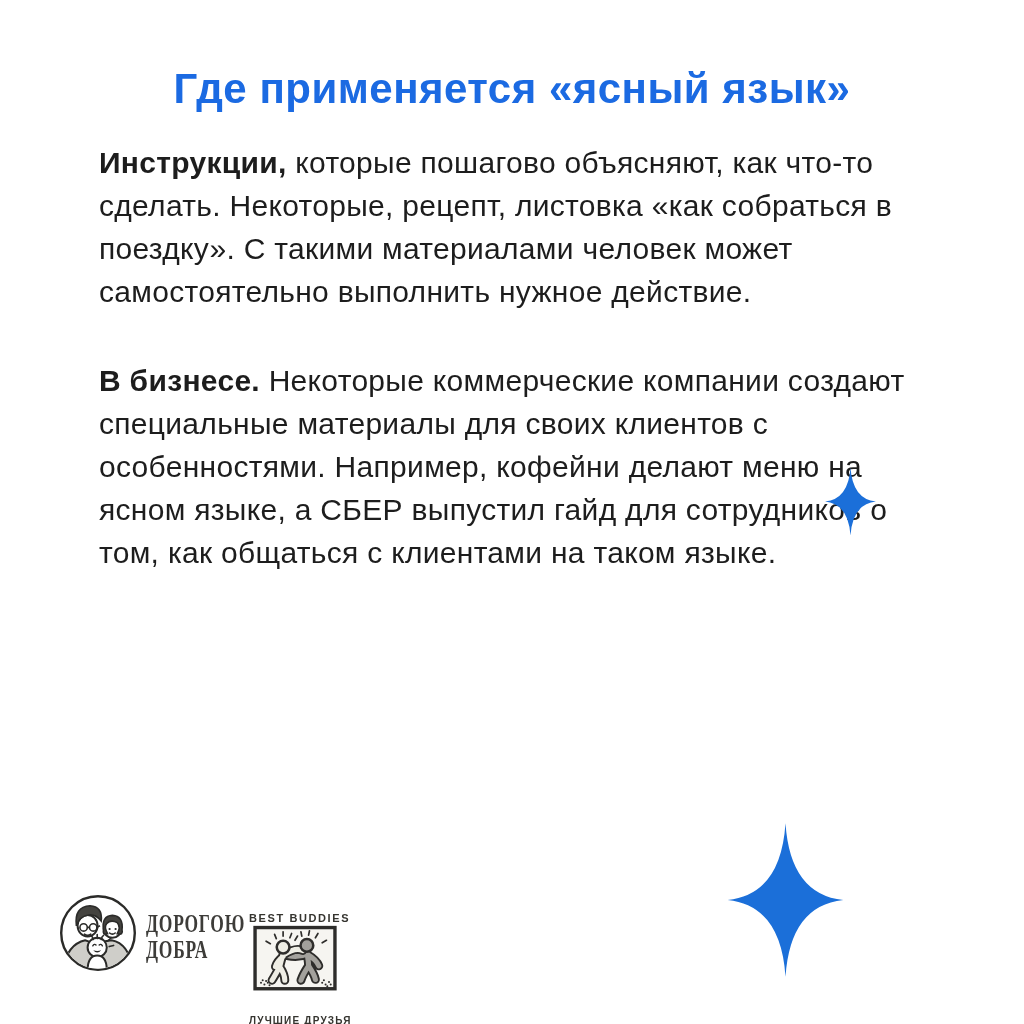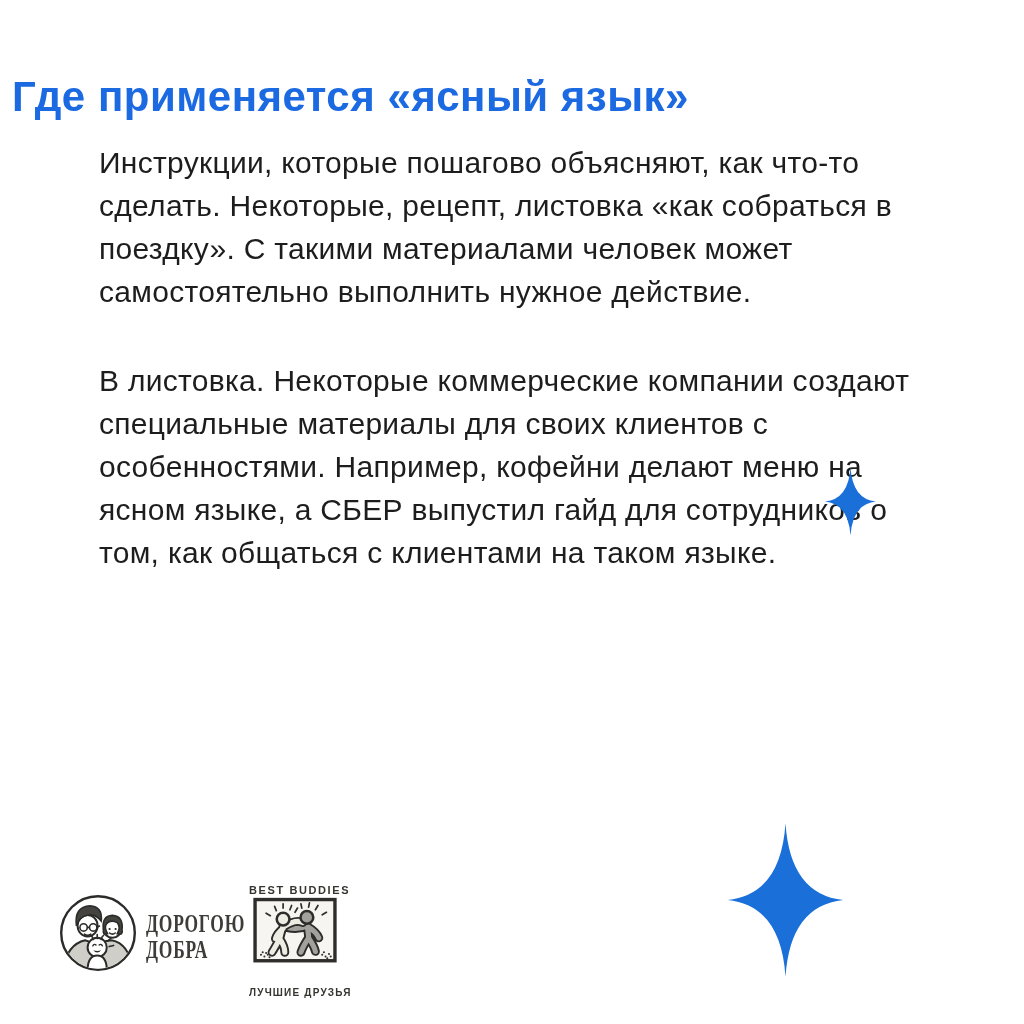--- a/index.html
+++ b/index.html
@@ -1,56 +1,56 @@
 <!DOCTYPE html>
 <html><head>
 <meta charset="utf-8">
 <style>
   html,body { margin:0; padding:0; background:#ffffff; }
   .page {
     position:relative; width:1024px; height:1024px; background:#ffffff;
     font-family:"Liberation Sans","DejaVu Sans",sans-serif; overflow:hidden;
   }
   .title {
-    position:absolute; top:62px; left:0; right:0; margin:12px;
-    font-size:42px; line-height:46px; font-weight:800;
+    position:absolute; top:62px; left:0; right:0; margin:4px;
+    text-align:center; font-size:42px; line-height:46px; font-weight:800;
     letter-spacing:0.5px; color:#1b6ae2;
   }
   .content { position:absolute; top:141px; left:99px; width:833px; }
   .para {
     margin:0 0 46px 0; font-size:30px; line-height:43px;
     color:#1d1d1d; letter-spacing:0.3px;
   }
-  .para .lead { font-weight:400;margin-top:16px; }
+  .para .lead { font-weight:700;margin-top:16px; }
   .sparkle { position:absolute; }
   .sparkle-small { left:823px; top:466px; width:55px; height:71px; }
   .sparkle-large { left:723px; top:820px; width:125px; height:160px; }
   .footer { position:absolute; left:58px; top:884px; height:108px; }
   .logo-dd { position:absolute; left:0; top:8px; width:168px; height:84px;font-family:Liberation Serif, serif; }
   .dd-emblem { position:absolute; left:0; top:1px; width:80px; height:80px; }
   .dd-name {
     position:absolute; left:88px; top:20px; color:#3d3c39;
     font-size:23px; line-height:24px; font-weight:800; letter-spacing:1px;
     transform:scale(0.76,1.06); transform-origin:left top; white-space:nowrap;
   }
   .logo-bb { position:absolute; left:191px; top:0; width:92px; text-align:center; color:#35342f; }
-  .bb-title { font-size:11px; font-weight:800; letter-spacing:1.6px; white-space:nowrap; }
+  .bb-title { font-size:11px; font-weight:800; letter-spacing:1.6px; white-space:nowrap;margin-top:28px; }
   .bb-emblem { width:86px; height:68px; margin-top:1px; }
   .bb-subtitle { font-size:10px; font-weight:800; letter-spacing:1.2px; margin-top:18px; white-space:nowrap; }
 </style>
 </head>
 <body>
 
 <div class="page">
 
   <h1 class="title">Где применяется «ясный язык»</h1>
 
   <div class="content">
     <p class="para"><span class="lead">Инструкции,</span><span> которые пошагово объясняют, как что-то сделать. Некоторые, рецепт, листовка «как собраться в поездку». С такими материалами человек может самостоятельно выполнить нужное действие.</span></p>
-    <p class="para"><span class="lead">В листовка.</span><span> Некоторые коммерческие компании создают специальные материалы для своих клиентов с особенностями. Например, кофейни делают меню на ясном языке, а СБЕР выпустил гайд для сотрудников о том, как общаться с клиентами на таком языке.</span></p>
+    <p class="para"><span class="lead">В бизнесе.</span><span> Некоторые коммерческие компании создают специальные материалы для своих клиентов с особенностями. Например, кофейни делают меню на ясном языке, а СБЕР выпустил гайд для сотрудников о том, как общаться с клиентами на таком языке.</span></p>
   </div>
 
   <svg class="sparkle sparkle-small" viewBox="-80 -100 160 200" preserveAspectRatio="none">
     <path d="M0,-96 Q6,-7 74,0 Q6,7 0,96 Q-6,7 -74,0 Q-6,-7 0,-96 Z" fill="#1b6fd9"></path>
   </svg>
 
   <svg class="sparkle sparkle-large" viewBox="-80 -100 160 200" preserveAspectRatio="none">
     <path d="M0,-96 Q6,-7 74,0 Q6,7 0,96 Q-6,7 -74,0 Q-6,-7 0,-96 Z" fill="#1b6fd9"></path>
   </svg>
 

